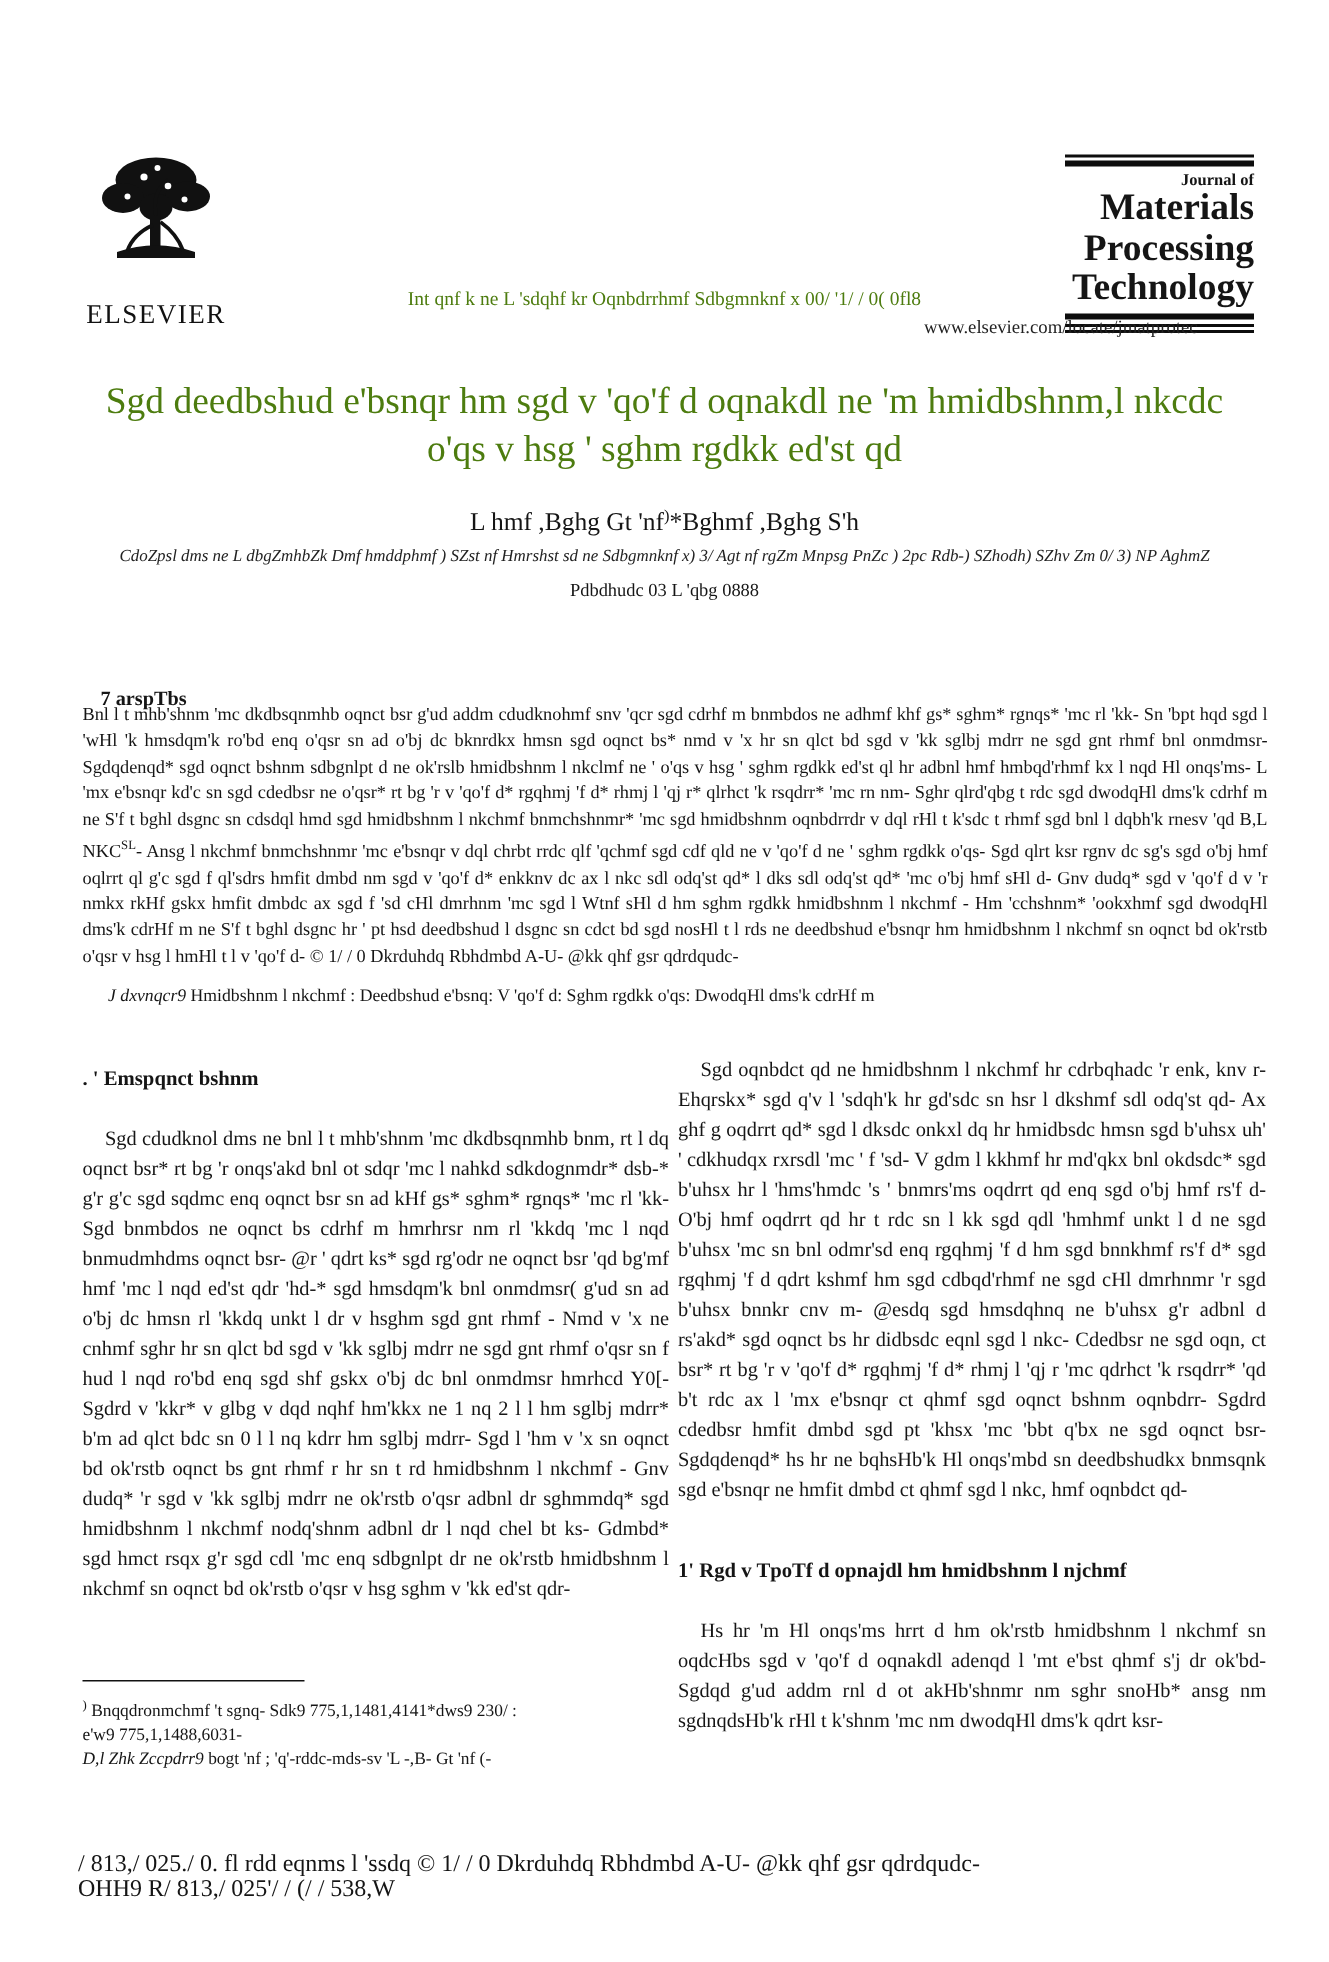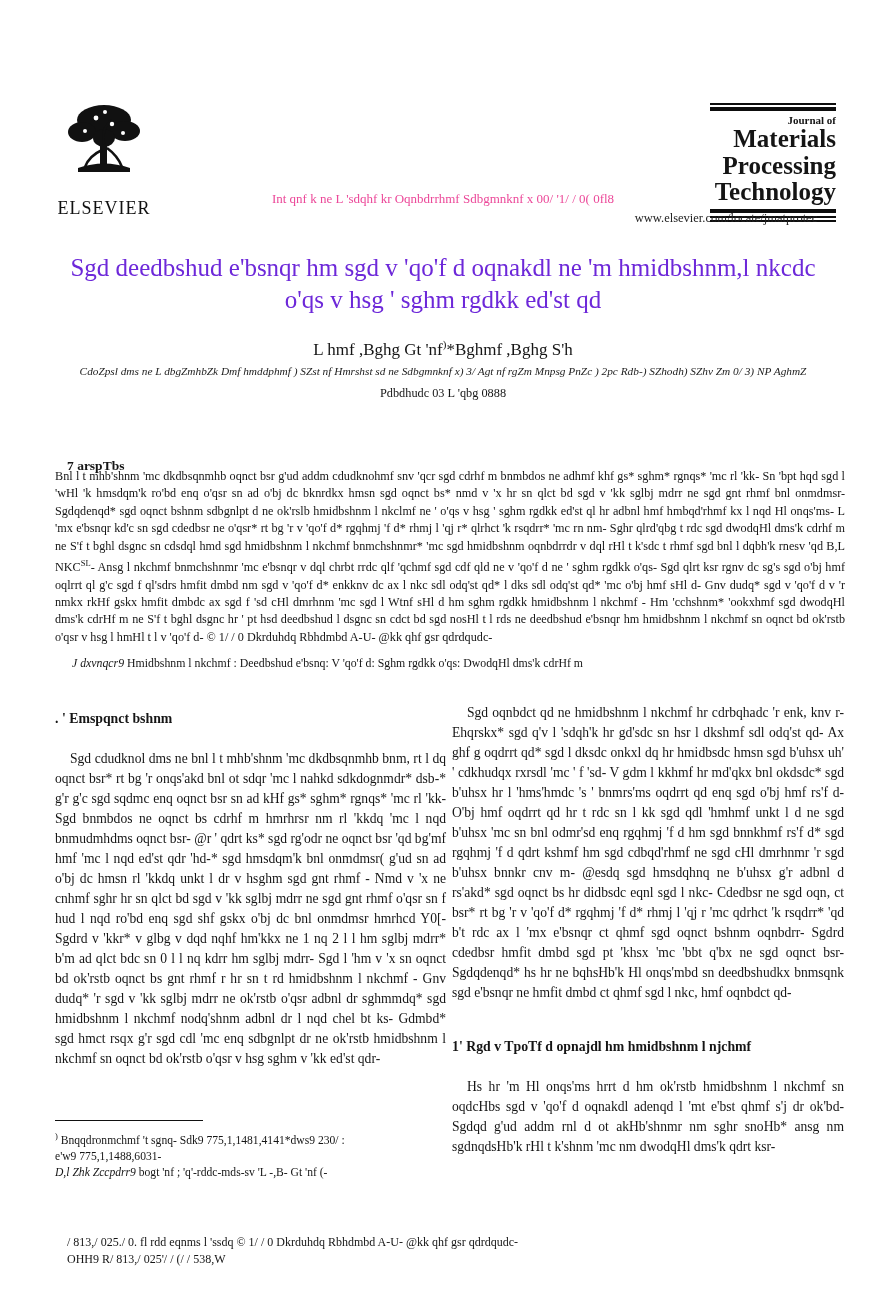--- a/index.html
+++ b/index.html
@@ -3,34 +3,34 @@
 <meta charset="utf-8">
 <style>
   html,body{margin:0;padding:0;background:#ffffff;}
   .page{position:relative;width:886px;height:1308px;background:#fff;color:#151515;
         font-family:"Liberation Serif","DejaVu Serif",serif;overflow:hidden;}
   .abs{position:absolute;}
 
   
   .pub-block{left:54px;top:100px;width:100px;text-align:center;}
   .wordmark{font-size:18px;letter-spacing:1px;margin-top:20px;color:#111;}
-  .citation{left:55px;right:55px;top:191px;text-align:center;font-size:13px;color:#ec4899;}
+  .citation{left:55px;right:55px;top:191px;text-align:center;font-size:13px;color:#4d7c0f;}
   .jlogo{left:710px;top:103px;width:126px;text-align:right;}
   .jlogo .r{background:#0d0d0d;}
   .jlogo .r.thin{height:2px;margin:0 0 2px 0;}
   .jlogo .r.thick{height:4px;margin:0 0 3px 0;}
   .jlogo .r.b{margin:2px 0 0 0;}
   .jl-small{font-size:11px;font-weight:bold;margin-top:1px;}
   .jl-big{font-size:25px;font-weight:bold;line-height:1.06;}
   .jl-pad{height:3px;}
-  .website{left:616px;top:211px;width:220px;text-align:center;font-size:12.5px;color:#222;}
+  .website{left:616px;top:211px;width:220px;text-align:left;font-size:12.5px;color:#222;}
 
   
   .title{left:48px;right:48px;top:252px;margin:0;text-align:center;font-weight:normal;
-         font-size:25px;line-height:32px;color:#6d28d9;}
+         font-size:25px;line-height:32px;color:#4d7c0f;}
   .authors{left:55px;right:55px;top:338px;text-align:center;font-size:17px;}
   .authors sup{font-size:11px;}
   .affil{left:40px;right:40px;top:365px;text-align:center;font-style:italic;font-size:11.3px;color:#222;}
   .received{left:55px;right:55px;top:386px;text-align:center;font-size:12.3px;}
 
   
   .abs-h{left:55px;top:446px;margin:12px;font-size:13.5px;font-weight:bold;}
   .abs-p{left:55px;top:468px;width:790px;margin:0;font-size:12.2px;line-height:17.4px;
          text-align:justify;}
   .abs-p sup{font-size:8.5px;}
@@ -42,21 +42,21 @@
   .col.rightc{left:452px;width:392px;}
   .col h3{font-size:13.8px;font-weight:bold;margin:6px 0 20px 0;text-align:left;}
   .col h3.h2nd{margin:34px 0 20px 0;}
   .col p{margin:0;text-indent:15px;}
 
   
   .footnote{left:55px;top:1120px;width:402px;font-size:11.6px;line-height:16px;}
   .fn-rule{width:148px;border-top:1.5px solid #111;margin-bottom:7px;}
   .footnote p{margin:0;}
   .footnote sup{font-size:8.5px;}
-  .imprint{left:67px;top:1234px;width:760px;font-size:12px;line-height:17px;}
+  .imprint{left:52px;top:1234px;width:760px;font-size:16px;line-height:17px;}
 </style>
 </head>
 <body>
 
 <div class="page">
 
   <div class="abs pub-block">
     <svg width="88" height="74" viewBox="0 0 88 74" aria-hidden="true">
       <g fill="#111111">
         <ellipse cx="44" cy="20" rx="27" ry="15"></ellipse>

